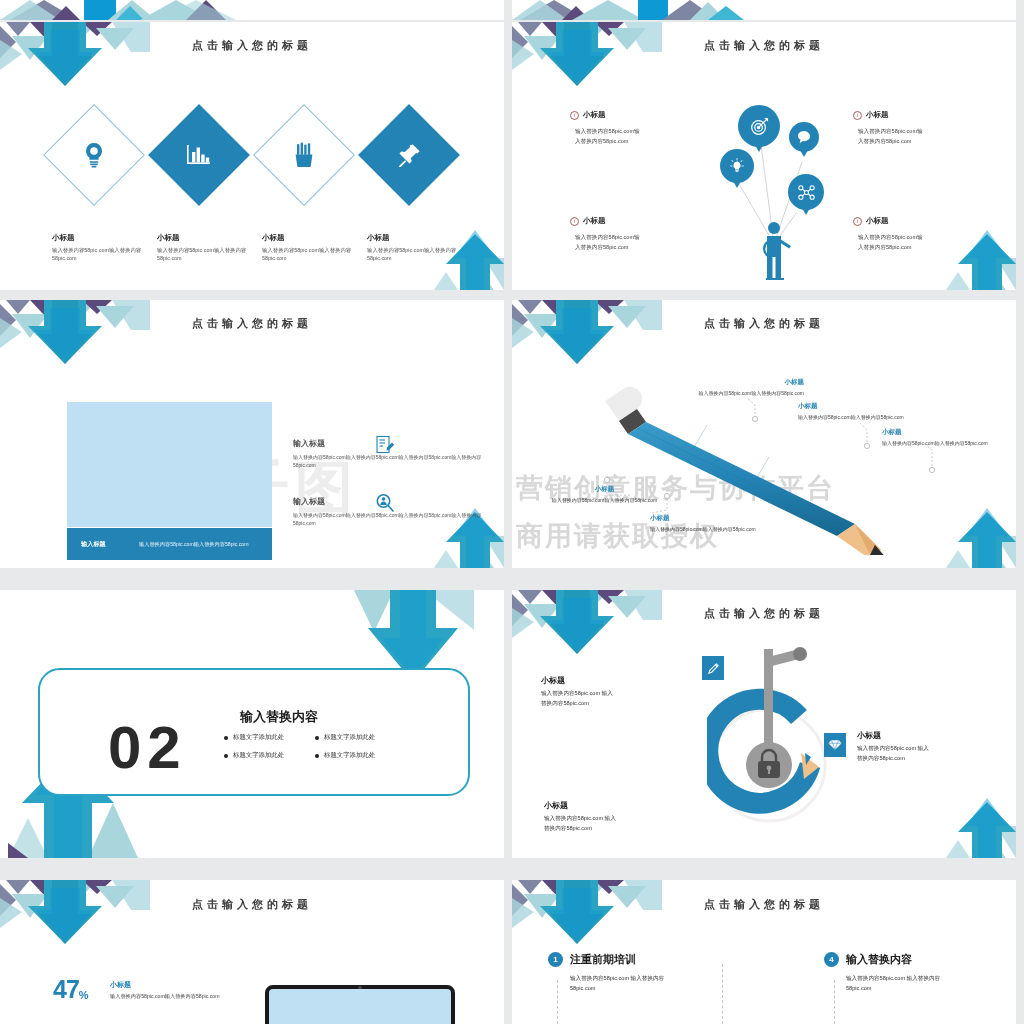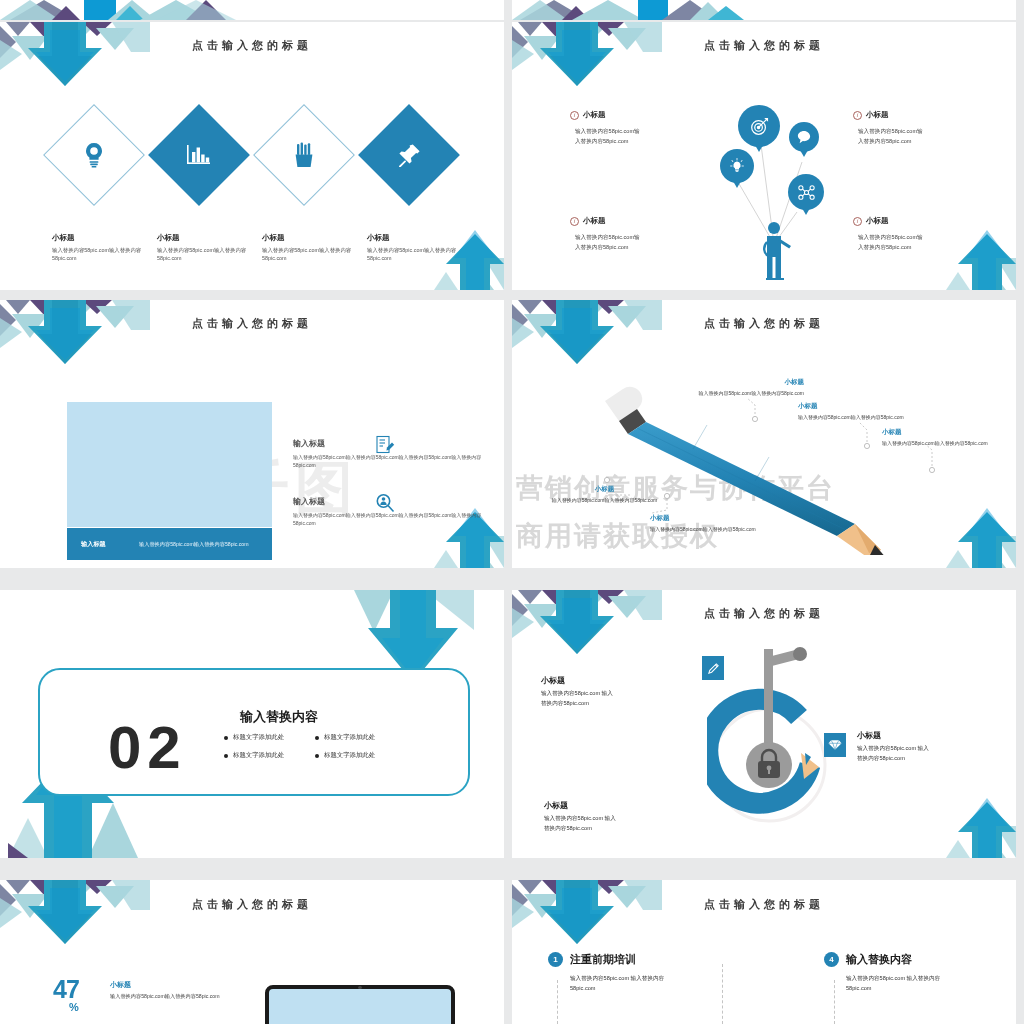--- a/index.html
+++ b/index.html
@@ -685,21 +685,21 @@
       <polygon points="96,6 134,6 115,28" fill="#a9d6dd"></polygon>
       <polygon points="112,0 150,0 150,30 131,30" fill="#a9d6dd" opacity="0.75"></polygon>
       <polygon points="55,0 74,0 74,24 55,24" fill="#0d9ad4"></polygon>
       <polygon points="44,0 86,0 86,26 102,26 65,64 28,26 44,26" fill="#2ba3c4"></polygon>
       <polygon points="52,0 78,0 78,34 92,34 65,64 38,34 52,34" fill="#1b8fb5" opacity="0.55"></polygon>
       <polygon points="50,8 80,8 80,30 94,30 65,60 36,30 50,30" fill="#0d9ad4" opacity="0.45"></polygon>
     </svg>
 
     <div class="s-title" style="top:17px;font-size:11px;">点击输入您的标题</div>
 
-    <div class="stat" style="left:53px;top:98px;flex-direction:column;">
+    <div class="stat" style="left:53px;top:98px;">
       <span class="n">47</span>
       <span class="pc">%</span>
     </div>
     <div class="stat-txt" style="left:110px;top:100px;width:170px;">
       <h4>小标题</h4>
       <p>输入替换内容58pic.com输入替换内容58pic.com</p>
     </div>
 
     <div class="laptop" style="left:265px;top:105px;width:190px;height:90px;">
       <div style="position:absolute;left:50%;top:-3px;margin-left:-2px;width:4px;height:3px;background:#444;border-radius:50%;"></div>

